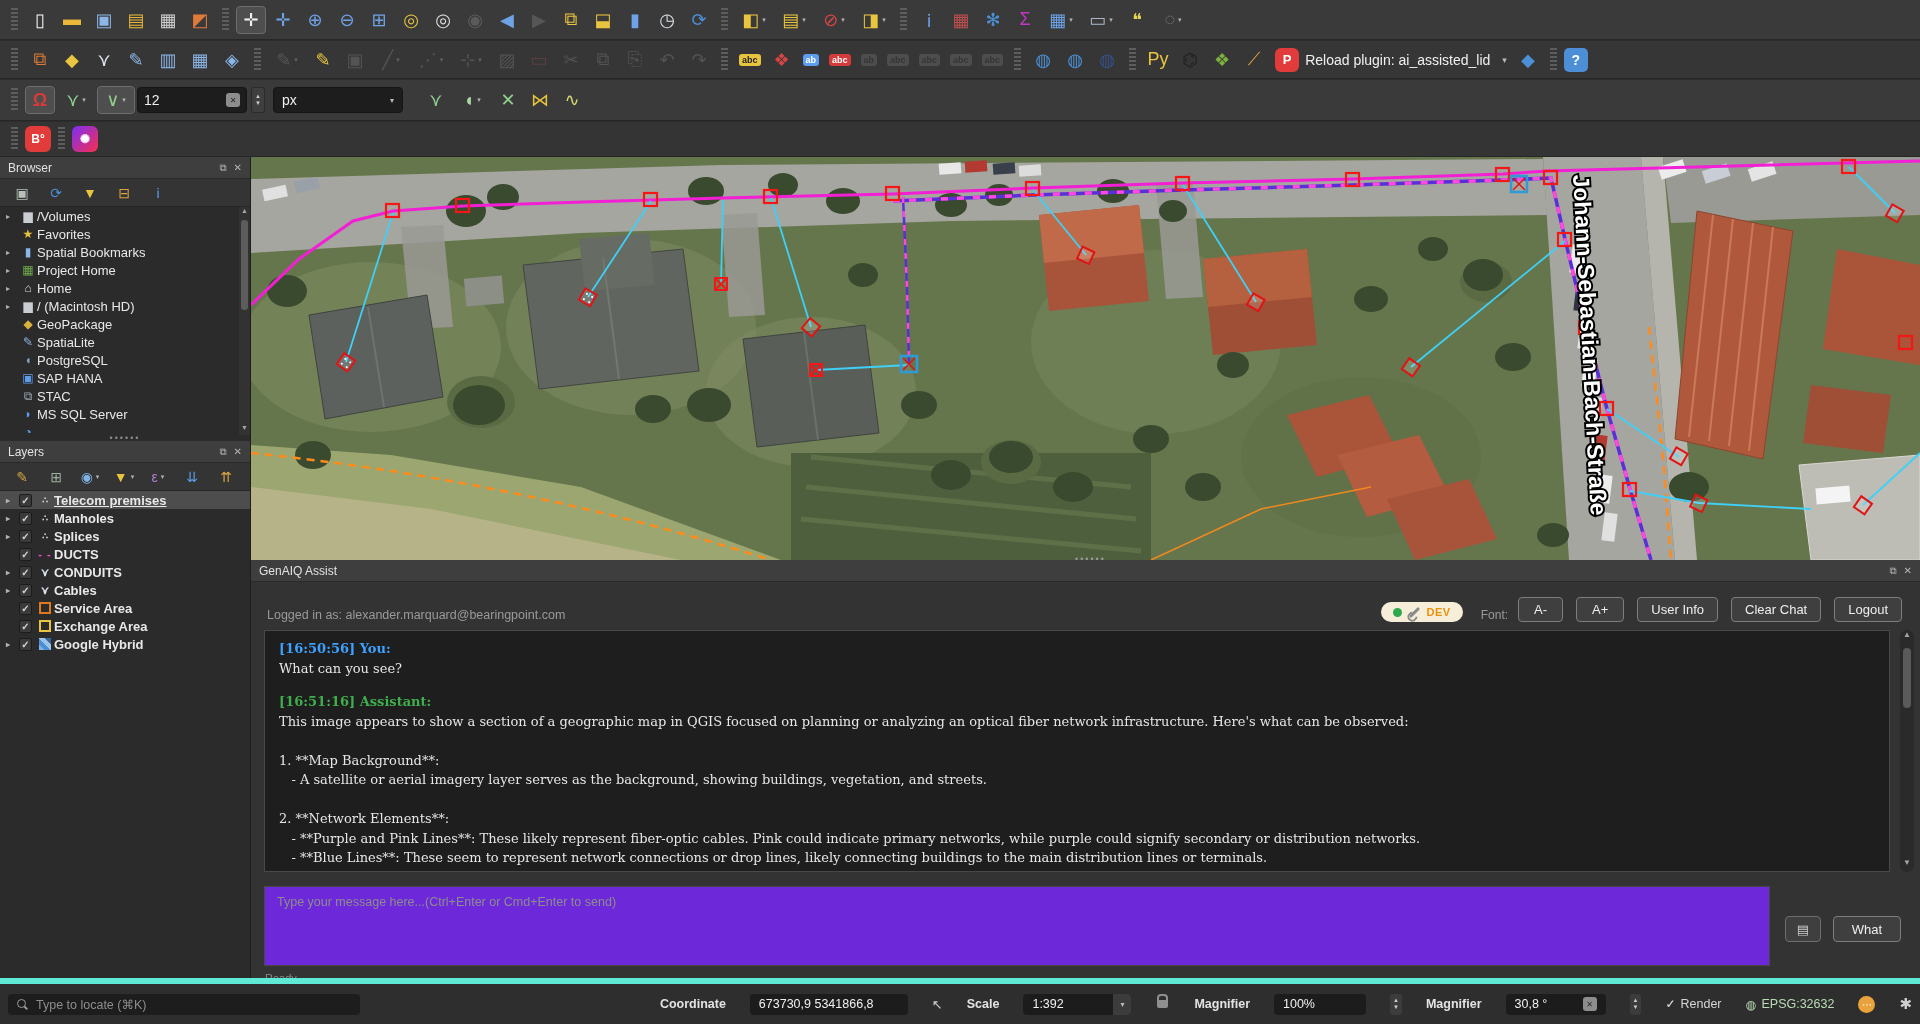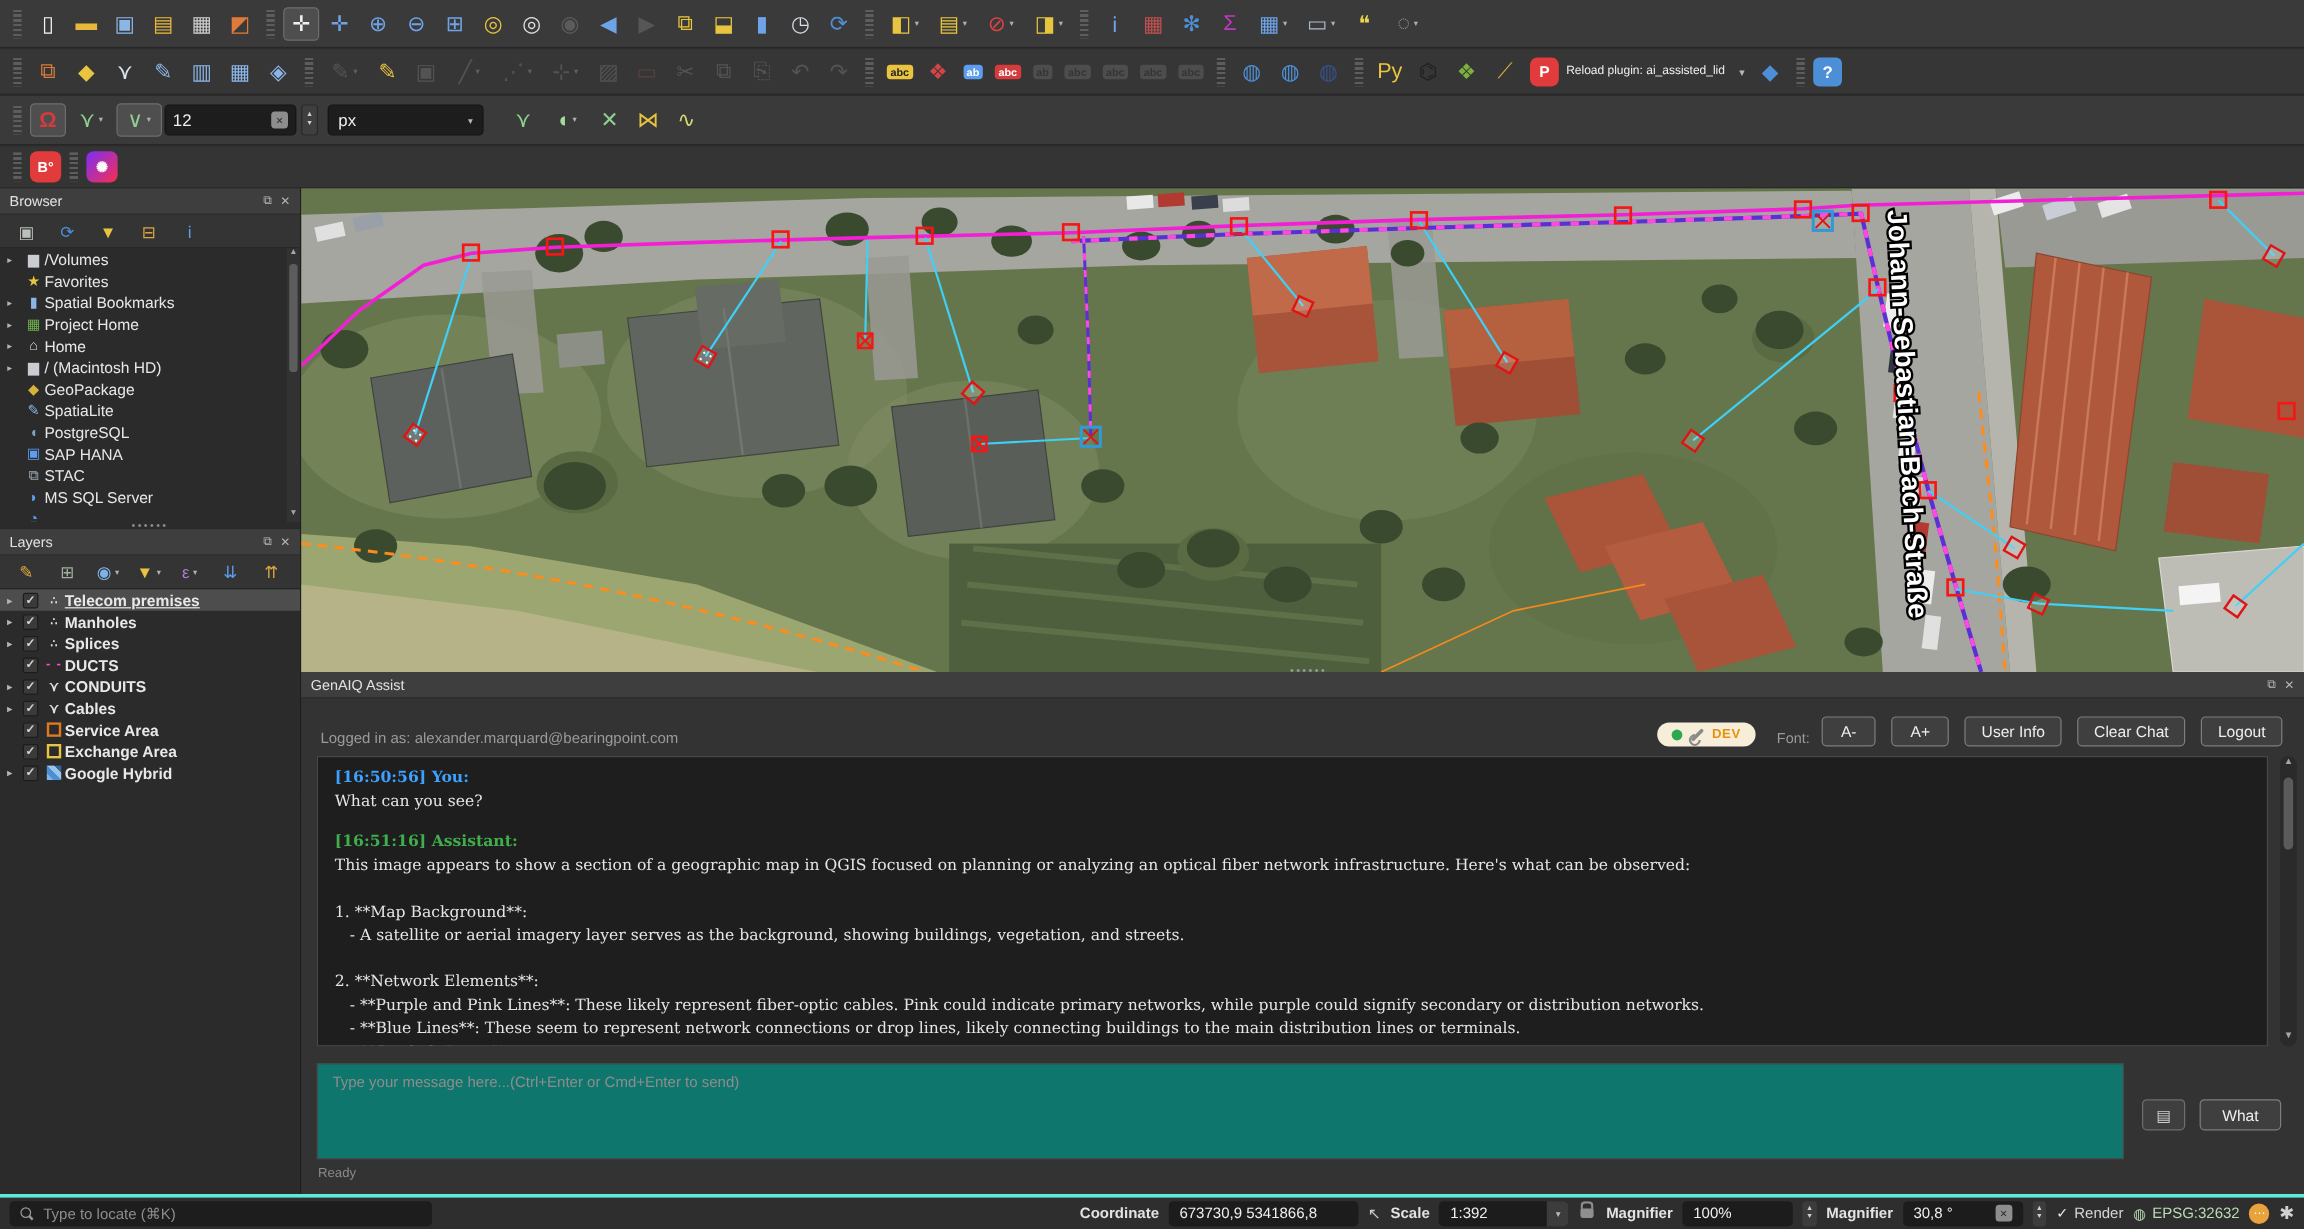--- a/index.html
+++ b/index.html
@@ -26,21 +26,21 @@
 
 .numfield{display:flex;align-items:center;background:#1d1d1d;border:1px solid #151515;border-radius:4px;height:26px;padding:0 6px;color:#eee;font-size:14px}
 .numfield .val{flex:1}
 .clr{width:14px;height:14px;border-radius:3px;background:#8d8d8d;color:#2a2a2a;font-size:8px;display:flex;align-items:center;justify-content:center;margin-left:8px}
 .spin{display:flex;flex-direction:column;font-size:6px;color:#cfcfcf;line-height:7px;background:#3f3f3f;border:1px solid #2a2a2a;border-radius:3px;padding:1px 3px;margin-left:2px;height:26px;justify-content:center}
 .combo{display:flex;align-items:center;background:#1d1d1d;border:1px solid #151515;border-radius:4px;height:26px;padding:0 8px;color:#eee;font-size:14px;gap:20px}
 .combo .arrow{font-size:8px;color:#b8b8b8}
 .appicon{width:26px;height:26px;border-radius:6px;display:flex;align-items:center;justify-content:center;font-weight:700;color:#fff;font-size:12px;flex:none}
 .plugin-reload{display:flex;align-items:center;gap:6px;margin:0 4px}
 .plugin-reload .pbadge{width:24px;height:24px;border-radius:6px;background:#e23b3b;color:#fff;font-weight:700;display:flex;align-items:center;justify-content:center;font-size:13px}
-.plugin-reload .plabel{font-size:10px;color:#f0f0f0}
+.plugin-reload .plabel{font-size:14px;color:#f0f0f0}
 .plugin-reload .parrow{font-size:9px;color:#b8b8b8;margin-left:6px}
 
 #left{position:absolute;top:157px;left:0;width:251px;bottom:29px;background:#2b2b2b;border-right:1px solid #1e1e1e}
 .ptitle{height:22px;background:#3e3e3e;display:flex;align-items:center;padding:0 8px;font-size:12px;color:#e2e2e2;border-bottom:1px solid #2a2a2a}
 .ptitle .sp{flex:1}
 .ptitle .picn{font-size:10px;color:#b5b5b5;margin-left:7px}
 .ptools{height:28px;display:flex;align-items:center;gap:10px;padding:0 10px;background:#343434;border-bottom:1px solid #262626}
 .ptools span{font-size:14px}
 .tree{position:relative;background:#2b2b2b;overflow:hidden}
 .trow{display:flex;align-items:center;height:18px;padding-left:6px;font-size:13px;color:#e8e8e8;white-space:nowrap}
@@ -77,27 +77,27 @@
 #chatlog{position:absolute;left:13px;right:30px;top:70px;height:242px;background:#1e1e1e;border:1px solid #484848;padding:8px 14px;overflow:hidden;font-family:"DejaVu Serif",serif;font-size:13px;line-height:1.5;color:#e6e6e6}
 .msg{margin-bottom:14px;white-space:pre-wrap}
 .msg .hdr{font-weight:700}
 .msg.system{color:#9a9a9a;font-style:italic}
 .msg.user .hdr{color:#3da1ff}
 .msg.assistant .hdr{color:#3fae4c}
 .msg .body{color:#e6e6e6}
 #chatscroll{position:absolute;right:6px;top:70px;height:242px;width:14px;background:#2a2a2a;border-radius:7px;display:flex;flex-direction:column;align-items:center}
 #chatscroll .sarrow{font-size:8px;color:#a5a5a5;height:14px}
 #chatscroll .sthumb{width:8px;height:60px;background:#5a5a5a;border-radius:4px;margin-top:4px}
-#chatinput{position:absolute;left:13px;top:326px;width:1506px;height:80px;background:#0f766e;border:1px solid #484848;color:#ddd;font-size:12.5px;padding:8px 12px;resize:none;font-family:"Liberation Sans",sans-serif}
+#chatinput{position:absolute;left:13px;top:326px;width:1506px;height:80px;background:#6d28d9;border:1px solid #484848;color:#ddd;font-size:12.5px;padding:8px 12px;resize:none;font-family:"Liberation Sans",sans-serif}
 #chatinput::placeholder{color:#8d8d8d}
 .attachbtn{position:absolute;left:1534px;top:356px;width:36px;height:26px;background:#3f3f3f;border:1px solid #6e6e6e;border-radius:4px;color:#cfcfcf;font-size:13px;display:flex;align-items:center;justify-content:center}
 .sendbtn{position:absolute;left:1582px;top:356px;width:68px;height:26px;background:#3f3f3f;border:1px solid #7e7e7e;border-radius:4px;color:#eee;font-size:13px}
 .readytxt{position:absolute;left:14px;top:412px;font-size:11px;color:#8a8a8a}
 
-#statusbar{position:absolute;left:0;right:0;bottom:0;height:29px;background:#2e2e2e;border-top:3px solid #5eead4;display:flex;align-items:center;font-size:12.5px;color:#d6d6d6;padding:0 8px;gap:8px}
+#statusbar{position:absolute;left:0;right:0;bottom:0;height:46px;background:#2e2e2e;border-top:6px solid #5eead4;display:flex;align-items:center;font-size:12.5px;color:#d6d6d6;padding:0 8px;gap:24px}
 .locate{display:flex;align-items:center;width:352px;height:21px;background:#1d1d1d;border-radius:4px;color:#8d8d8d;flex:none}
 .lens{width:12px;height:12px;position:relative;margin:0 7px 0 9px;flex:none}
 .lens::before{content:"";position:absolute;width:7px;height:7px;border:1.5px solid #9a9a9a;border-radius:50%;left:0;top:1px}
 .lens::after{content:"";position:absolute;width:4px;height:1.5px;background:#9a9a9a;transform:rotate(45deg);left:7px;top:9px}
 .sbspacer{flex:1}
 .sblabel{font-weight:700;color:#e3e3e3;flex:none}
 .sbfield{display:flex;align-items:center;background:#1c1c1c;border-radius:4px;height:21px;padding:0 9px;color:#f0f0f0;flex:none;gap:8px}
 .sbfield .arrowbox{background:#3c3c3c;margin-right:-9px;height:21px;width:18px;display:flex;align-items:center;justify-content:center;border-radius:0 4px 4px 0;font-size:8px;color:#b8b8b8}
 .lock{width:11px;height:8px;background:#8f8f8f;border-radius:2px;position:relative;margin:0 2px;flex:none}
 .lock::before{content:"";position:absolute;width:7px;height:6px;border:2px solid #8f8f8f;border-bottom:none;border-radius:4px 4px 0 0;left:0;top:-6px}

